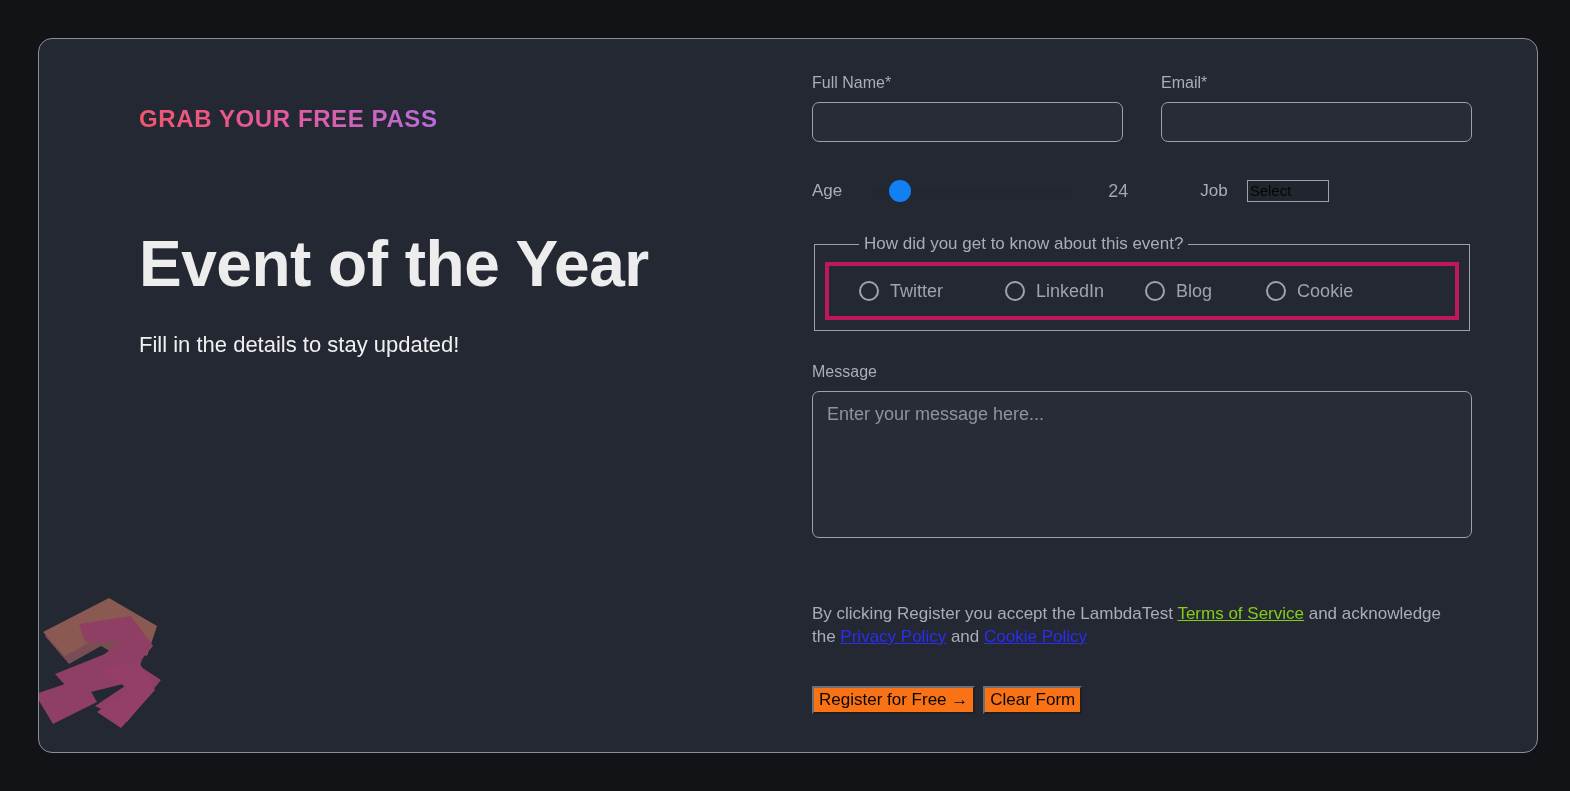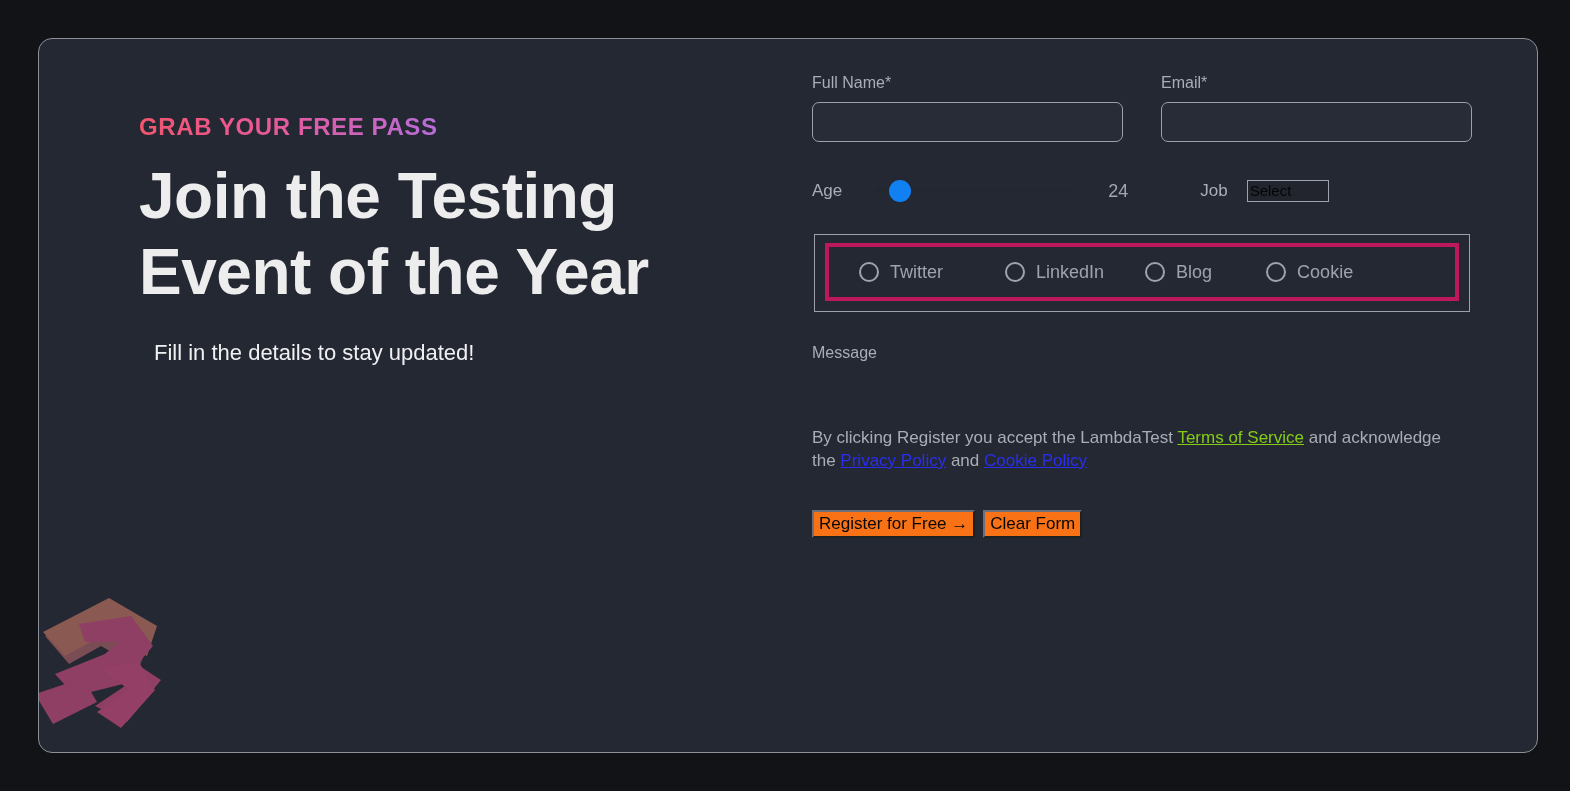--- a/index.html
+++ b/index.html
@@ -47,40 +47,40 @@
   .hero {
     position: absolute;
     left: 100px;
     top: 62px;
     width: 640px;
   }
   .eyebrow {
     font-size: 24px;
     font-weight: bold;
     letter-spacing: 0.6px;
-    margin: 12px 0 18px 0;
+    margin: 4px 0 18px 0;
     background: linear-gradient(90deg, #f2556f 0%, #e6599a 45%, #b86ddb 100%);
     -webkit-background-clip: text;
     background-clip: text;
     color: transparent;
     -webkit-text-fill-color: transparent;
     display: inline-block;
   }
   .hero-title {
     font-size: 64px;
     line-height: 1.18;
     font-weight: bold;
     color: #ededee;
     margin: 0 0 30px 0;
     letter-spacing: -0.5px;
   }
   .hero-sub {
     font-size: 22px;
     color: #f0f0f2;
-    margin: 15px;
+    margin: 0;
     font-weight: normal;
   }
 
   
   .form {
     position: absolute;
     left: 773px;
     top: 35px;
     width: 660px;
   }
@@ -271,21 +271,21 @@
         <path d="M44 52 L96 44 L118 74 L86 112 L58 92 L84 70 L50 70 Z" fill="#8e3f63"></path>
         <path d="M20 102 L80 78 L126 108 L92 150 L60 134 L96 110 L40 124 Z" fill="#8e3f63"></path>
         <path d="M0 122 L48 106 L62 130 L18 152 Z" fill="#8e3f63"></path>
         <path d="M66 96 L104 90 L120 118 L86 156 L62 140 L94 118 Z" fill="#943f66"></path>
       </g>
     </svg>
 
     <div class="hero">
       <div class="eyebrow">GRAB YOUR FREE PASS</div>
       <h1 class="hero-title">
-        <span>Join the Testing</span><br>
+        <br>
         <span>Event of the Year</span>
       </h1>
       <p class="hero-sub">Fill in the details to stay updated!</p>
     </div>
 
     <div class="form">
 
       <div class="row">
         <div class="field">
           <label class="field-label">Full Name*</label>
@@ -304,20 +304,21 @@
           <div class="slider-thumb"></div>
         </div>
         <span class="age-value">24</span>
         <span class="inline-label job-label">Job</span>
         <select class="job-select">
           <option>Select</option>
         </select>
       </div>
 
       <fieldset class="source-fieldset">
+        <legend class="source-legend">How did you get to know about this event?</legend>
         <div class="radio-highlight">
           <div class="radio-row">
             <div class="radio-item" style="margin-left:20px;">
               <span class="radio-dot"></span>
               <span class="radio-text">Twitter</span>
             </div>
             <div class="radio-item" style="margin-left:62px;">
               <span class="radio-dot"></span>
               <span class="radio-text">LinkedIn</span>
             </div>
@@ -328,20 +329,21 @@
             <div class="radio-item" style="margin-left:54px;">
               <span class="radio-dot"></span>
               <span class="radio-text">Cookie</span>
             </div>
           </div>
         </div>
       </fieldset>
 
       <div class="msg-block">
         <label class="field-label">Message</label>
+        <textarea class="msg-area" placeholder="Enter your message here..." style=""></textarea>
       </div>
 
       <div class="terms">
         <span>By clicking Register you accept the LambdaTest </span><a class="link-visited" href="#">Terms of Service</a><span> and acknowledge the </span><a class="link-fresh" href="#">Privacy Policy</a><span> and </span><a class="link-fresh" href="#">Cookie Policy</a>
       </div>
 
       <div class="btn-row">
         <button class="native-btn">Register for Free →</button>
         <button class="native-btn">Clear Form</button>
       </div>

